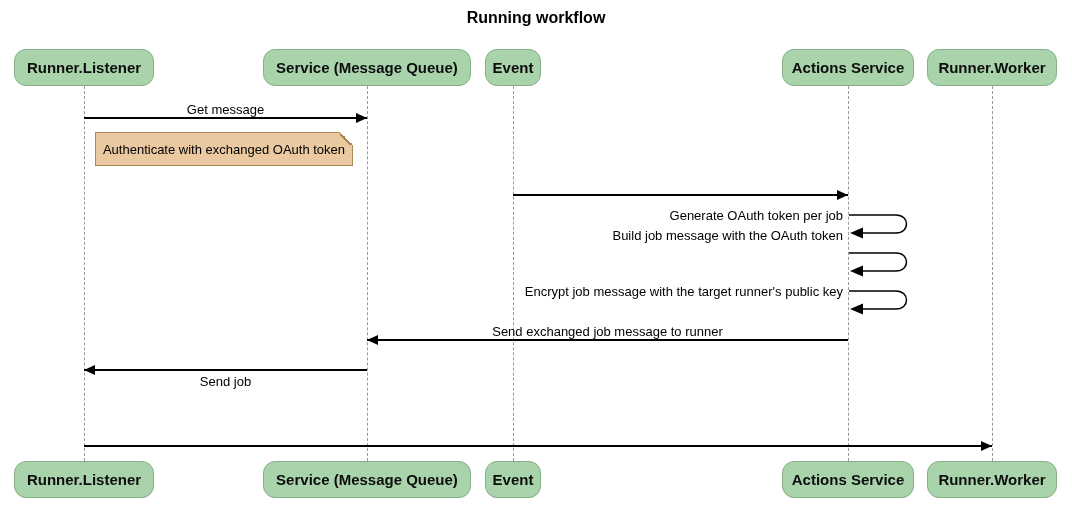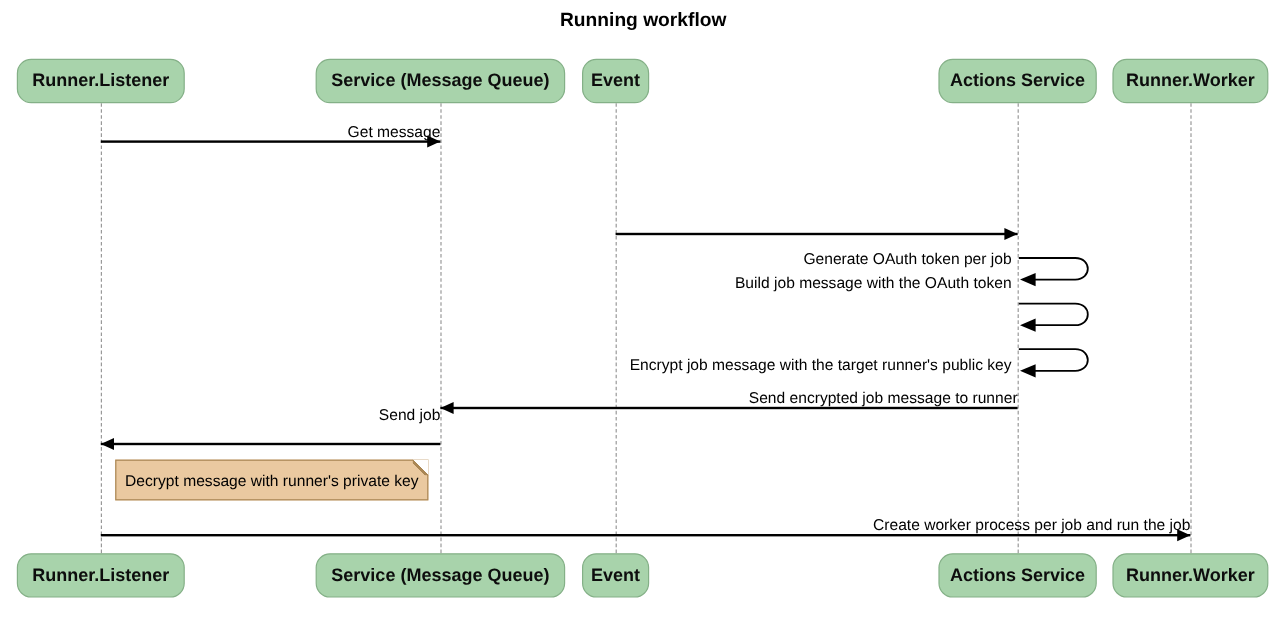--- a/index.html
+++ b/index.html
@@ -20,21 +20,21 @@
     background:var(--actor_fill,#a8d3ab);
     border:1px solid var(--actor_border,#84b087);
     border-radius:12px;
     display:flex; align-items:center; justify-content:center;
     font-size:15px; color:#0d0d0d; white-space:nowrap;font-weight:bold;
   }
   .actor.top { top:49px; }
   .actor.bottom { top:461px; }
   .msg-label {
     position:absolute; font-size:13px; line-height:15px; color:#000;
-    text-align:right; white-space:nowrap;
+    text-align:center; white-space:nowrap;
   }
   .msg-label.right-align { text-align:right; }
   .arrow-line {
     position:absolute; height:1.5px; background:var(--line_color,#000);
   }
   .arrowhead {
     position:absolute; width:0; height:0;
     border-top:5px solid transparent; border-bottom:5px solid transparent;
   }
   .head-right { border-left:11px solid var(--line_color,#000); }
@@ -68,56 +68,55 @@
   <div class="actor top" style="left:14px;  width:140px">Runner.Listener</div>
   <div class="actor top" style="left:263px; width:208px">Service (Message Queue)</div>
   <div class="actor top" style="left:485px; width:56px">Event</div>
   <div class="actor top" style="left:782px; width:132px">Actions Service</div>
   <div class="actor top" style="left:927px; width:130px">Runner.Worker</div>
 
   <div class="msg-label" style="left:84px; top:102px; width:283px">Get message</div>
   <div class="arrow-line" style="left:84px; top:117px; width:283px"></div>
   <div class="arrowhead head-right" style="left:356px; top:113px"></div>
 
+  <div class="note" style="left:95px; top:132px; width:258px; height:34px">
+    <span class="note-fold"></span>
+    <span>Authenticate with exchanged OAuth token</span>
+  </div>
 
   <div class="arrow-line" style="left:513px; top:194px; width:335px"></div>
   <div class="arrowhead head-right" style="left:837px; top:190px"></div>
 
   <div class="msg-label right-align" style="right:229px; top:208px; left:400px">Generate OAuth token per job</div>
   <svg class="self-loop" style="left:848px; top:211px" viewBox="0 0 70 28">
     <path d="M1,4 H48 C62,4 62,22 48,22 H14" fill="none" stroke="#000" stroke-width="1.5"></path>
     <polygon points="2,22 15,16.5 15,27.5" fill="#000"></polygon>
   </svg>
 
   <div class="msg-label right-align" style="right:229px; top:228px; left:400px">Build job message with the OAuth token</div>
   <svg class="self-loop" style="left:848px; top:249px" viewBox="0 0 70 28">
     <path d="M1,4 H48 C62,4 62,22 48,22 H14" fill="none" stroke="#000" stroke-width="1.5"></path>
     <polygon points="2,22 15,16.5 15,27.5" fill="#000"></polygon>
   </svg>
 
-  <div class="msg-label right-align" style="right:229px; top:296px; left:400px">Encrypt job message with the target runner's public key</div>
+  <div class="msg-label right-align" style="right:229px; top:284px; left:400px">Encrypt job message with the target runner's public key</div>
   <svg class="self-loop" style="left:848px; top:287px" viewBox="0 0 70 28">
     <path d="M1,4 H48 C62,4 62,22 48,22 H14" fill="none" stroke="#000" stroke-width="1.5"></path>
     <polygon points="2,22 15,16.5 15,27.5" fill="#000"></polygon>
   </svg>
 
-  <div class="msg-label" style="left:367px; top:324px; width:481px">Send encrypted job message to runner</div>
+  <div class="msg-label" style="left:367px; top:324px; width:481px">Send exchanged job message to runner</div>
   <div class="arrow-line" style="left:367px; top:339px; width:481px"></div>
   <div class="arrowhead head-left" style="left:367px; top:335px"></div>
 
-  <div class="msg-label" style="left:84px; top:338px; width:283px">Send job</div>
+  <div class="msg-label" style="left:84px; top:374px; width:283px">Send job</div>
   <div class="arrow-line" style="left:84px; top:369px; width:283px"></div>
   <div class="arrowhead head-left" style="left:84px; top:365px"></div>
 
-  <div class="note" style="left:96px; top:383px; width:261px; height:34px">
-    <span class="note-fold"></span>
-    <span>Decrypt message with runner's private key</span>
-  </div>
 
-  <div class="msg-label" style="left:84px; top:430px; width:908px">Create worker process per job and run the job</div>
   <div class="arrow-line" style="left:84px; top:445px; width:908px"></div>
   <div class="arrowhead head-right" style="left:981px; top:441px"></div>
 
   <div class="actor bottom" style="left:14px;  width:140px">Runner.Listener</div>
   <div class="actor bottom" style="left:263px; width:208px">Service (Message Queue)</div>
   <div class="actor bottom" style="left:485px; width:56px">Event</div>
   <div class="actor bottom" style="left:782px; width:132px">Actions Service</div>
   <div class="actor bottom" style="left:927px; width:130px">Runner.Worker</div>
 
 </div>

